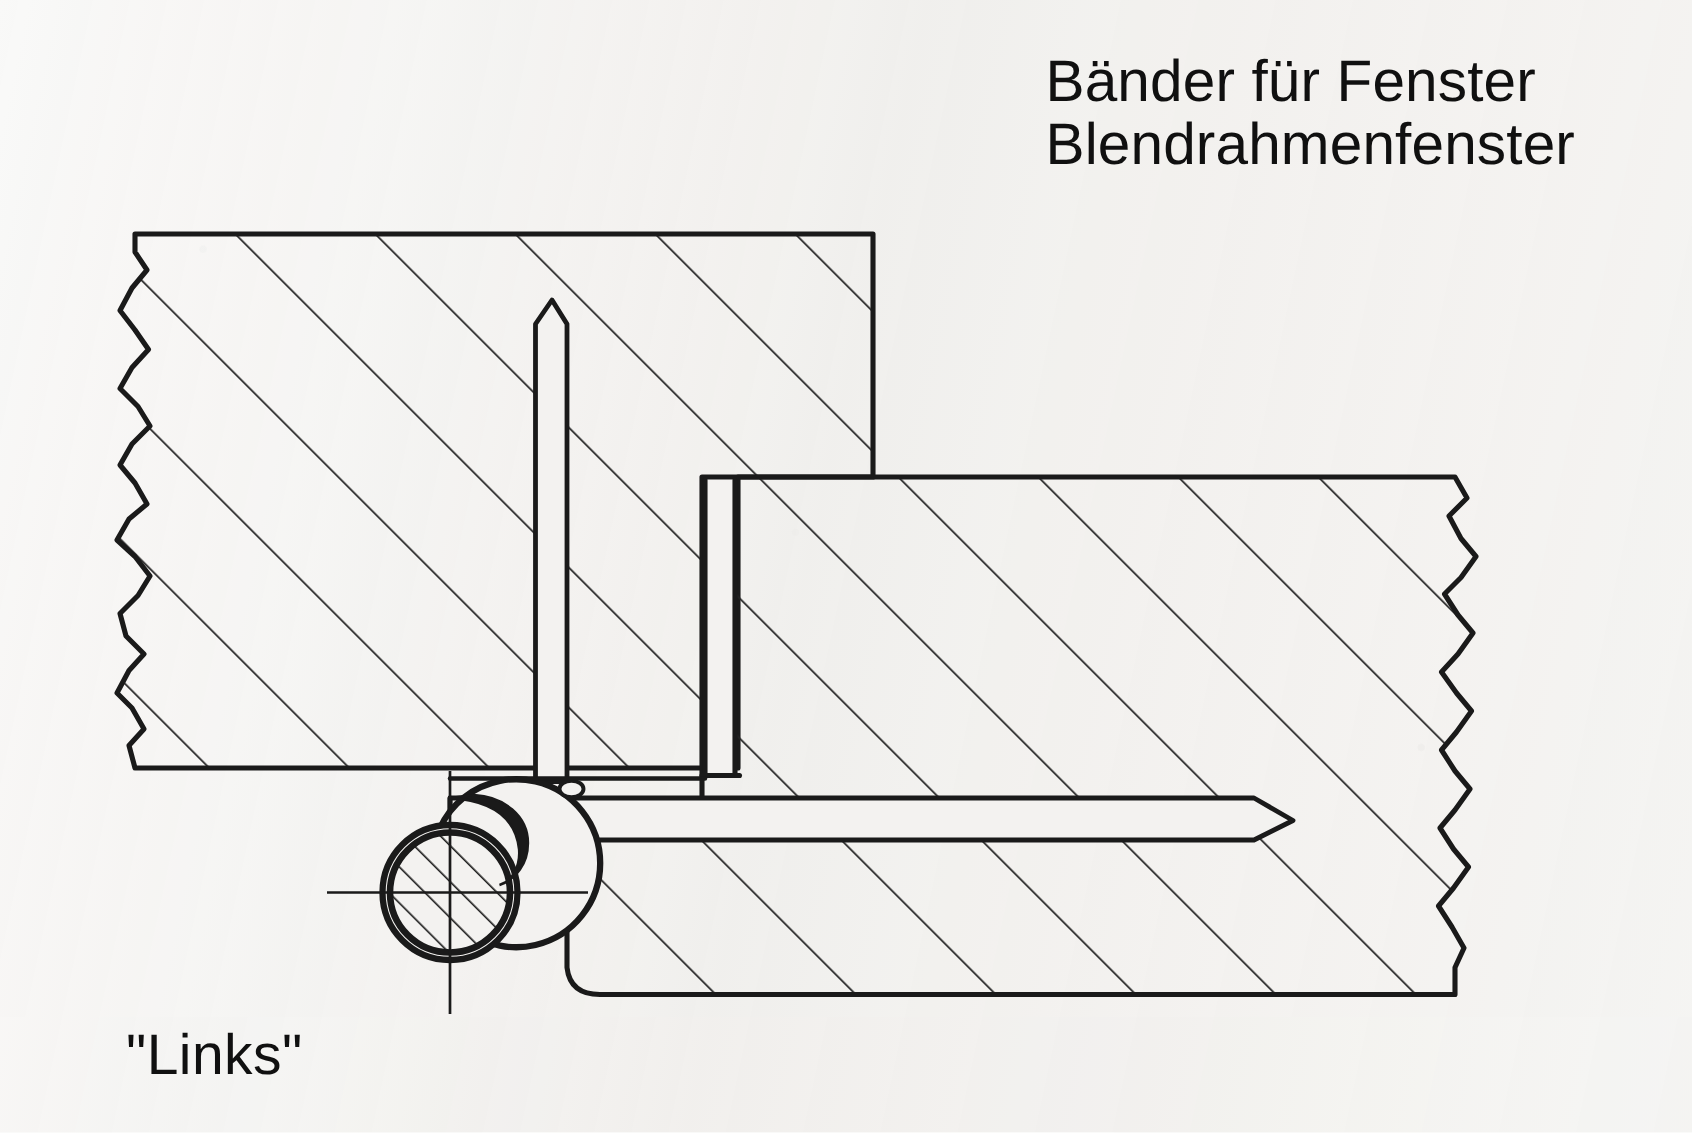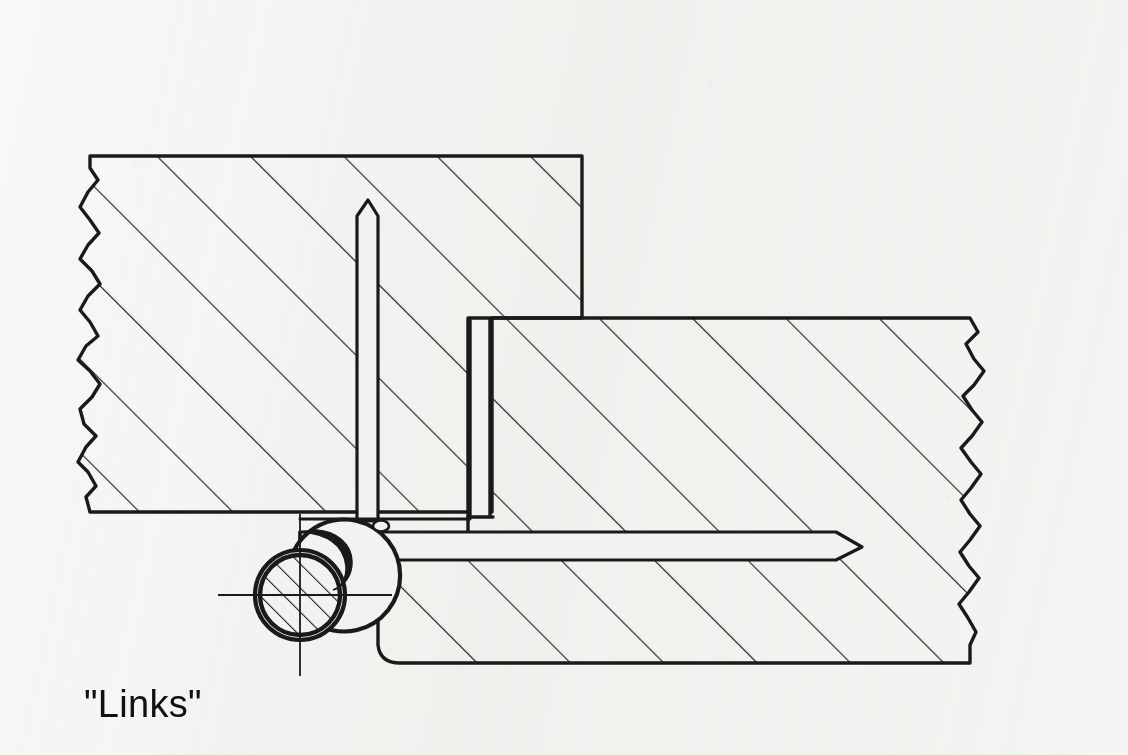--- a/index.html
+++ b/index.html
@@ -197,17 +197,19 @@
     </g>
 
     <g>
       <ellipse cx="381" cy="526" rx="8" ry="5.5" fill="#f3f2f0" stroke="#1a1a1a" stroke-width="2.6"></ellipse>
       <line x1="300" y1="519" x2="470" y2="519" stroke="#1a1a1a" stroke-width="3.0" stroke-linecap="round"></line>
     </g>
 
   </svg>
 
   <div class="title-block">
+    <span class="tline">Bänder für Fenster</span>
+    <span class="tline">Blendrahmenfenster</span>
   </div>
 
   <div class="hand-label">"Links"</div>
 
 </div>
 
 </body></html>

